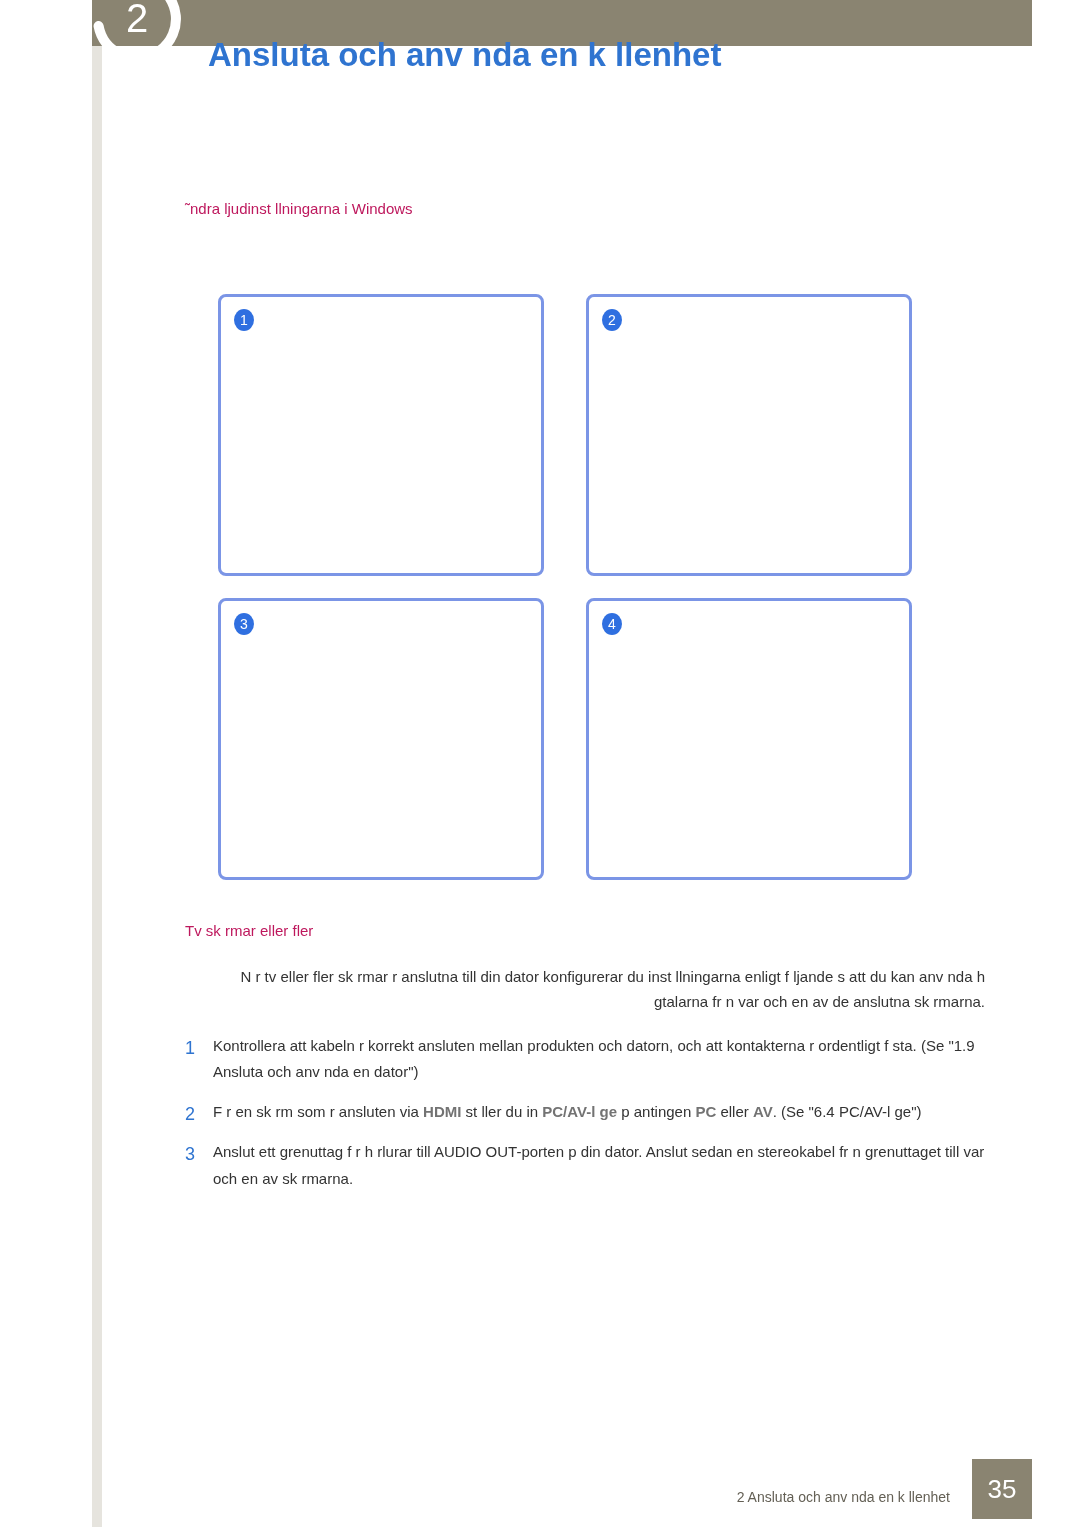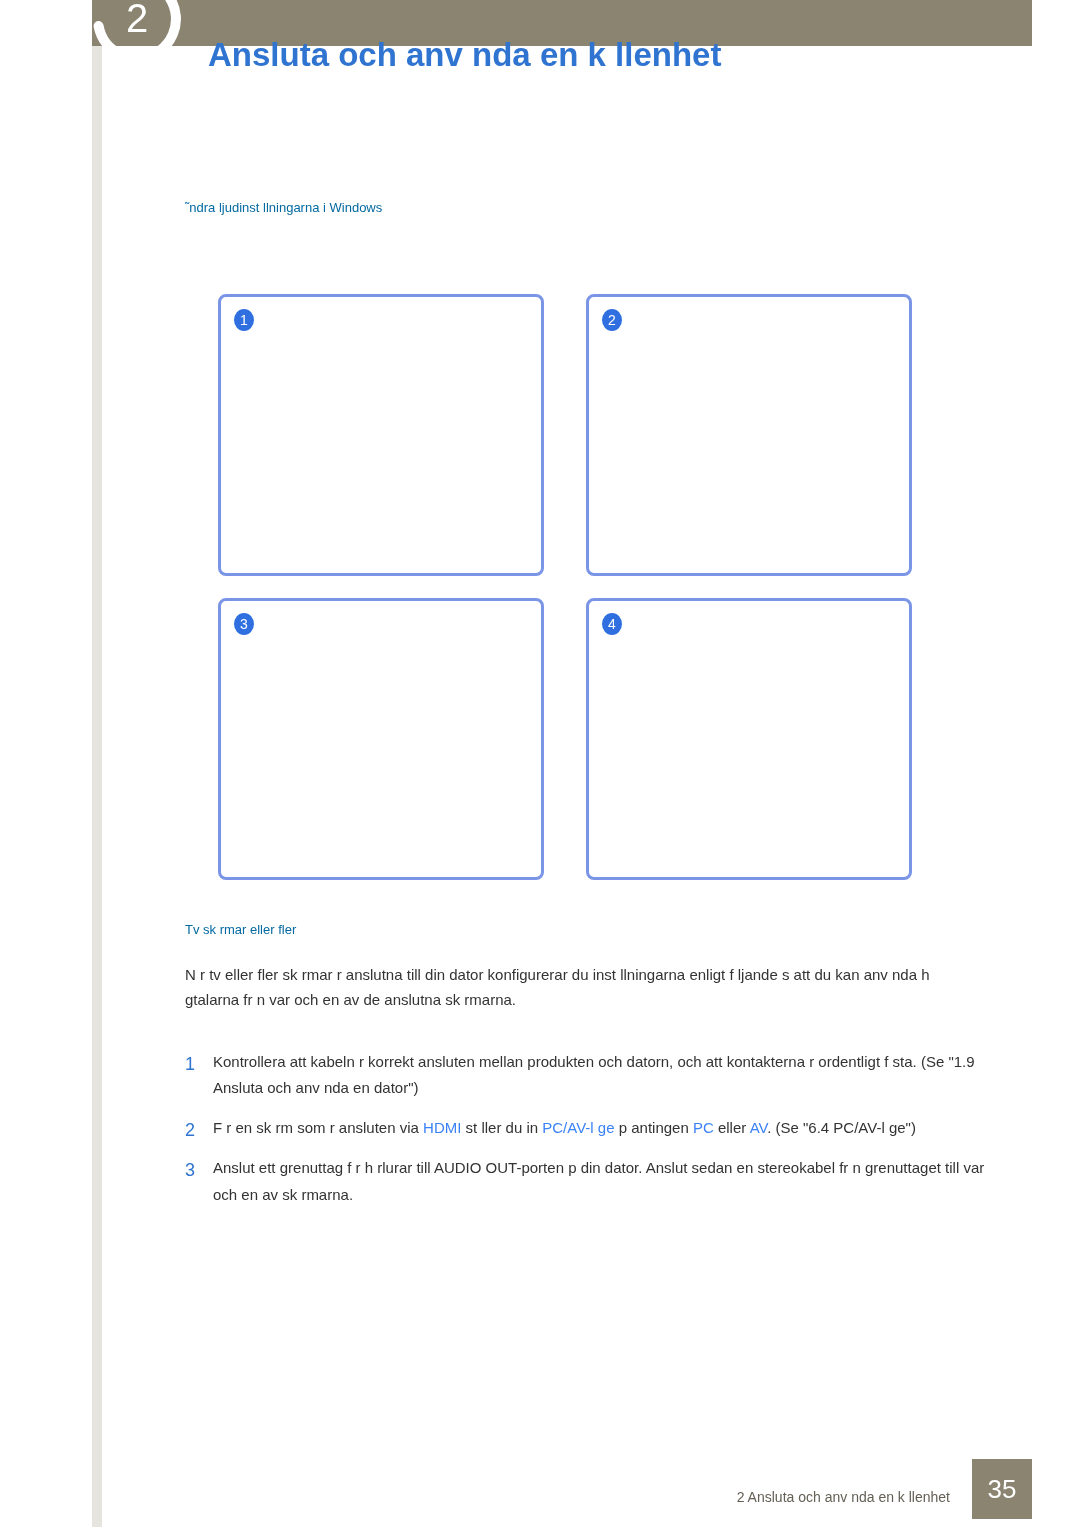--- a/index.html
+++ b/index.html
@@ -3,33 +3,33 @@
 <meta charset="utf-8">
 <style>
   * { margin: 0; padding: 0; box-sizing: border-box; }
   html, body { width: 1080px; height: 1527px; background: #ffffff; font-family: Arial, Helvetica, sans-serif; color: #333; }
   .page { position: relative; width: 1080px; height: 1527px; }
   .left-margin-bar { position: absolute; left: 92px; top: 0; width: 10px; height: 1527px; background: #e6e4de; }
   .header-bar { position: absolute; left: 92px; top: 0; width: 940px; height: 46px; background: #8a8471; }
   .chapter-badge { position: absolute; left: 92px; top: -26px; width: 90px; height: 90px; }
   .page-title { position: absolute; left: 208px; top: 36px; font-size: 33px; color: #2f74d0; font-weight: 700; }
   .content { position: absolute; left: 185px; top: 200px; width: 800px; }
-  .section-heading { color: #0369a1; font-size: 13px; margin-bottom: 26px; }
+  .section-heading { color: #be185d; font-size: 15px; margin-bottom: 26px; }
   .breadcrumbs { font-size: 15px; color: #333; margin-bottom: 30px; }
   .breadcrumbs .arrow { margin: 0 6px; }
   .panels-area { position: absolute; left: 218px; top: 294px; width: 740px; }
   .panel-row { display: flex; gap: 42px; margin-bottom: 22px; }
   .panel { width: 326px; height: 282px; border: 3px solid #7b95e6; border-radius: 8px; position: relative; background: #ffffff; }
   .badge { position: absolute; left: 12px; top: 12px; width: 22px; height: 22px; }
   .section2 { position: absolute; left: 185px; top: 922px; width: 800px; }
-  .body-text { font-size: 15px; line-height: 1.65; color: #333; margin-bottom: 36px; }
+  .body-text { font-size: 15px; line-height: 1.65; color: #333; margin-bottom: 18px; text-align: right; }
   ol.steps { list-style: none; counter-reset: step; }
   ol.steps li { position: relative; padding-left: 28px; font-size: 15px; line-height: 1.75; color: #333; margin-bottom: 14px; }
   ol.steps li .num { position: absolute; left: 0; top: 0; font-size: 18px; color: #2f74d0; font-weight: 400; }
-  .hl-red { color: #3b82f6; }
+  .hl-red { color: #737373; font-weight: bold; }
   .footer { position: absolute; left: 0; bottom: 8px; width: 1080px; height: 46px; }
   .footer-text { position: absolute; right: 130px; bottom: 14px; font-size: 14px; color: #646055; }
   .footer-pagebox { position: absolute; right: 48px; bottom: 0; width: 60px; height: 60px; background: #8a8471; color: #ffffff; font-size: 26px; display: flex; align-items: center; justify-content: center; }
 </style>
 </head>
 <body>
 
 <div class="page">
 
   <div class="left-margin-bar"></div>

